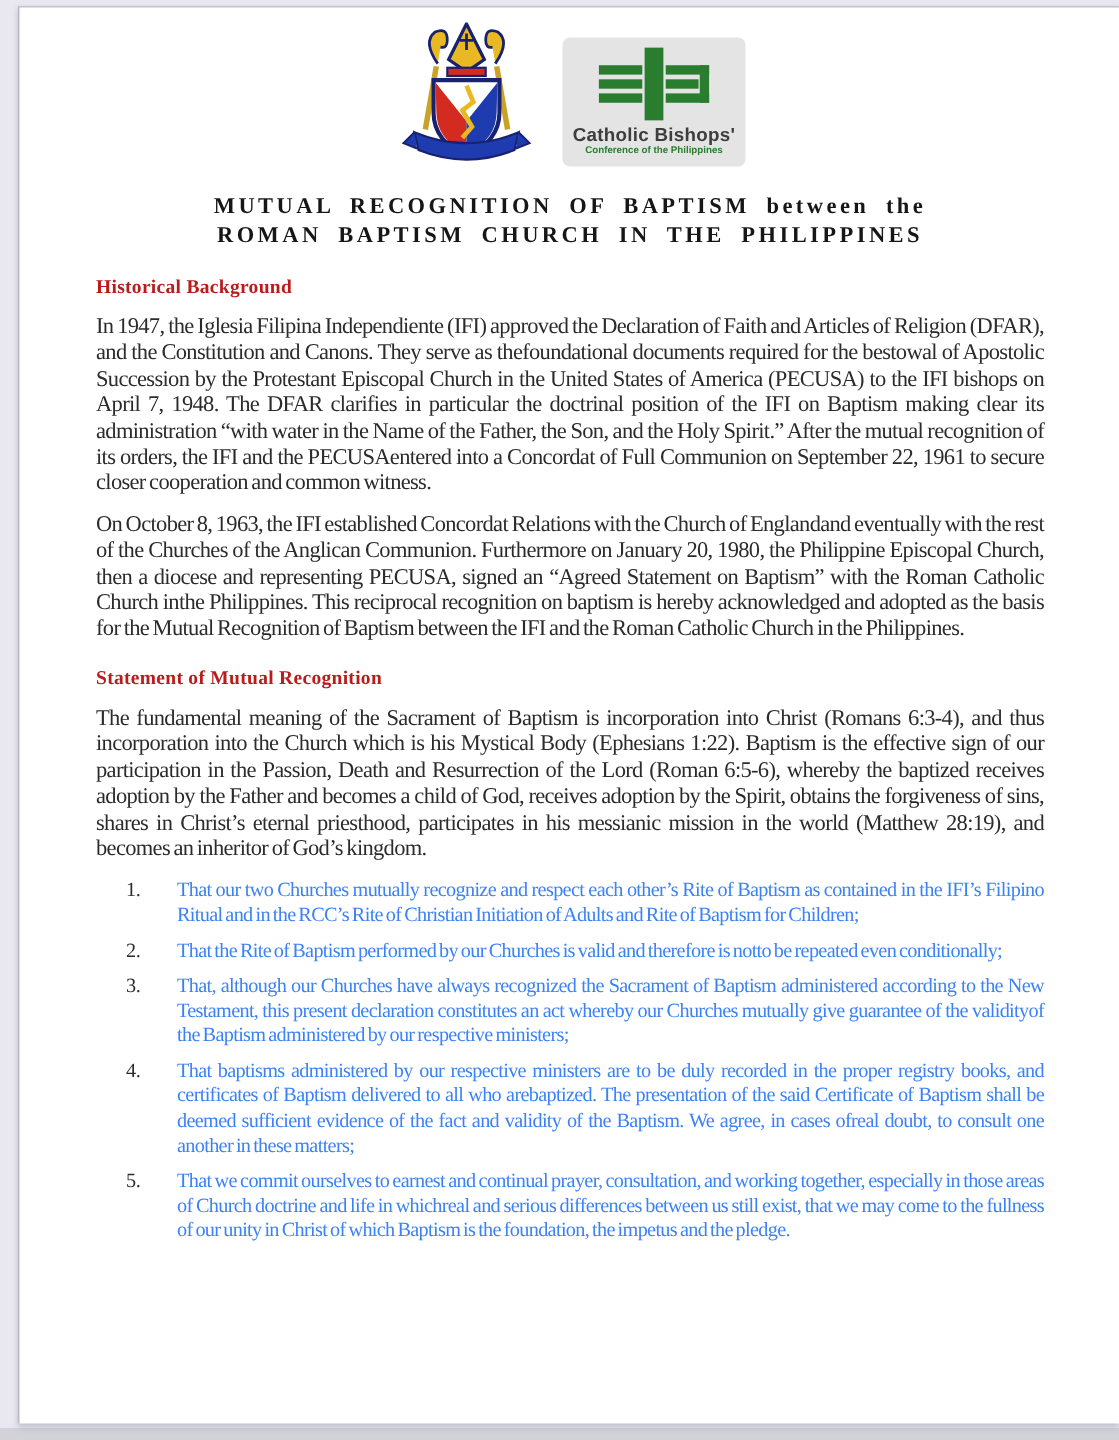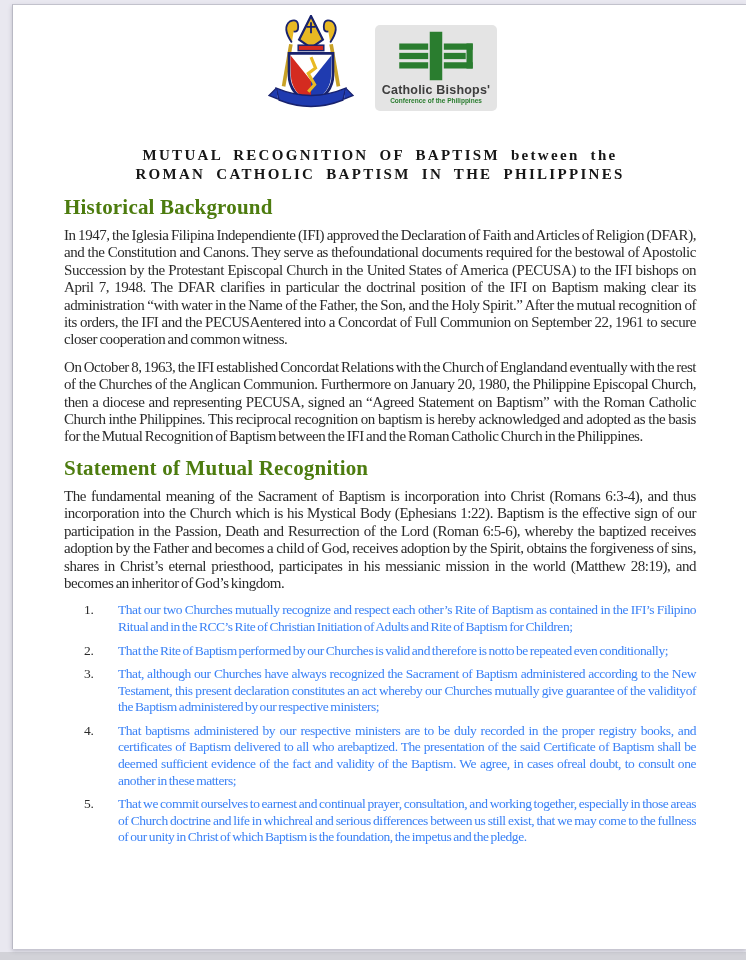--- a/index.html
+++ b/index.html
@@ -44,34 +44,34 @@
     font-size: 12.5px; font-weight: bold; color: #3d3d3d;
     letter-spacing: 0.2px; margin-top: 2px; line-height: 13px;
   }
   .cbcp-sub {
     font-family: "Liberation Sans", sans-serif;
     font-size: 6.5px; font-weight: bold; color: #2a7d2f;
     line-height: 8px;
   }
   
   .doc-title {
-    margin-top: 31px;
+    margin-top: 14px;
     text-align: center;
     font-weight: bold;
     font-size: 15px;
     line-height: 18.5px;
     color: #161616;
     letter-spacing: 2.3px;
     word-spacing: 5px;
   }
   
   .section-heading {
     font-weight: bold;
-    font-size: 21px;
-    color: #4d7c0f;
+    font-size: 13px;
+    color: #b91c1c;
     margin: 14px 0 9px 0;
     line-height: 21px;
     letter-spacing: 0.2px;
   }
   .section-heading.second { margin-top: 12px; }
   .body-text {
     font-size: 15px;
     line-height: 17.4px;
     color: #2b2b2b;
     text-align: justify;
@@ -144,21 +144,21 @@
           <rect x="65" y="40" width="37" height="8" fill="#2a7d2f"></rect>
           <rect x="94" y="16" width="8" height="32" fill="#2a7d2f"></rect>
         </svg>
         <div class="cbcp-name">Catholic Bishops'</div>
         <div class="cbcp-sub">Conference of the Philippines</div>
       </div>
     </div>
 
     <div class="doc-title">
       <div>MUTUAL RECOGNITION OF BAPTISM between the</div>
-      <div>ROMAN CATHOLIC BAPTISM IN THE PHILIPPINES</div>
+      <div>ROMAN BAPTISM CHURCH IN THE PHILIPPINES</div>
     </div>
 
     <div class="section-heading">Historical Background</div>
     <p class="body-text">In 1947, the Iglesia Filipina Independiente (IFI) approved the Declaration of Faith and Articles of Religion (DFAR), and the Constitution and Canons. They serve as thefoundational documents required for the bestowal of Apostolic Succession by the Protestant Episcopal Church in the United States of America (PECUSA) to the IFI bishops on April 7, 1948. The DFAR clarifies in particular the doctrinal position of the IFI on Baptism making clear its administration “with water in the Name of the Father, the Son, and the Holy Spirit.” After the mutual recognition of its orders, the IFI and the PECUSAentered into a Concordat of Full Communion on September 22, 1961 to secure closer cooperation and common witness.</p>
     <p class="body-text">On October 8, 1963, the IFI established Concordat Relations with the Church of Englandand eventually with the rest of the Churches of the Anglican Communion. Furthermore on January 20, 1980, the Philippine Episcopal Church, then a diocese and representing PECUSA, signed an “Agreed Statement on Baptism” with the Roman Catholic Church inthe Philippines. This reciprocal recognition on baptism is hereby acknowledged and adopted as the basis for the Mutual Recognition of Baptism between the IFI and the Roman Catholic Church in the Philippines.</p>
 
     <div class="section-heading second">Statement of Mutual Recognition</div>
     <p class="body-text">The fundamental meaning of the Sacrament of Baptism is incorporation into Christ (Romans 6:3-4), and thus incorporation into the Church which is his Mystical Body (Ephesians 1:22). Baptism is the effective sign of our participation in the Passion, Death and Resurrection of the Lord (Roman 6:5-6), whereby the baptized receives adoption by the Father and becomes a child of God, receives adoption by the Spirit, obtains the forgiveness of sins, shares in Christ’s eternal priesthood, participates in his messianic mission in the world (Matthew 28:19), and becomes an inheritor of God’s kingdom.</p>
 
     <div class="decl-list">

